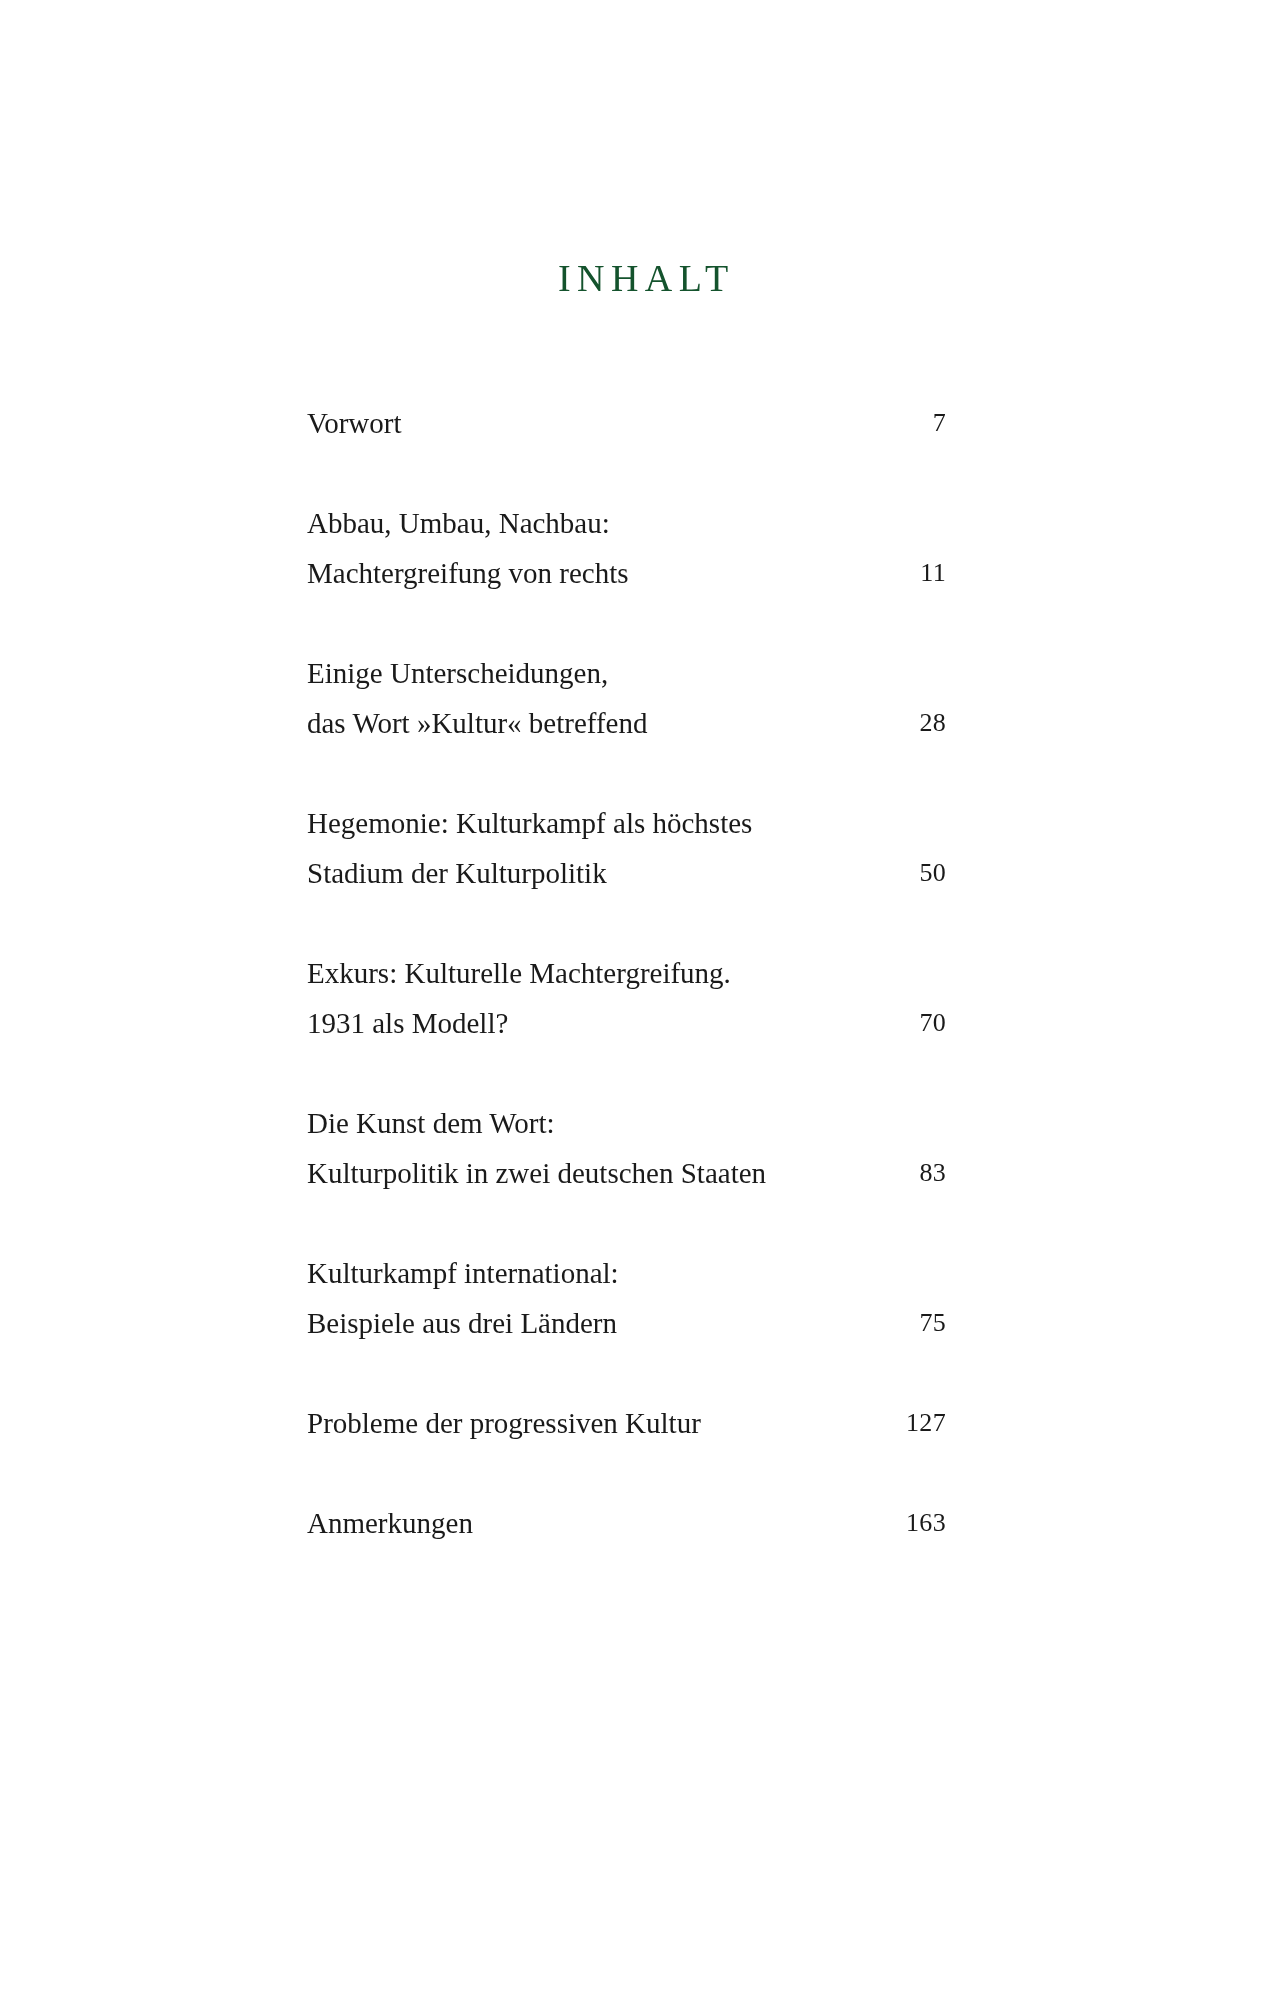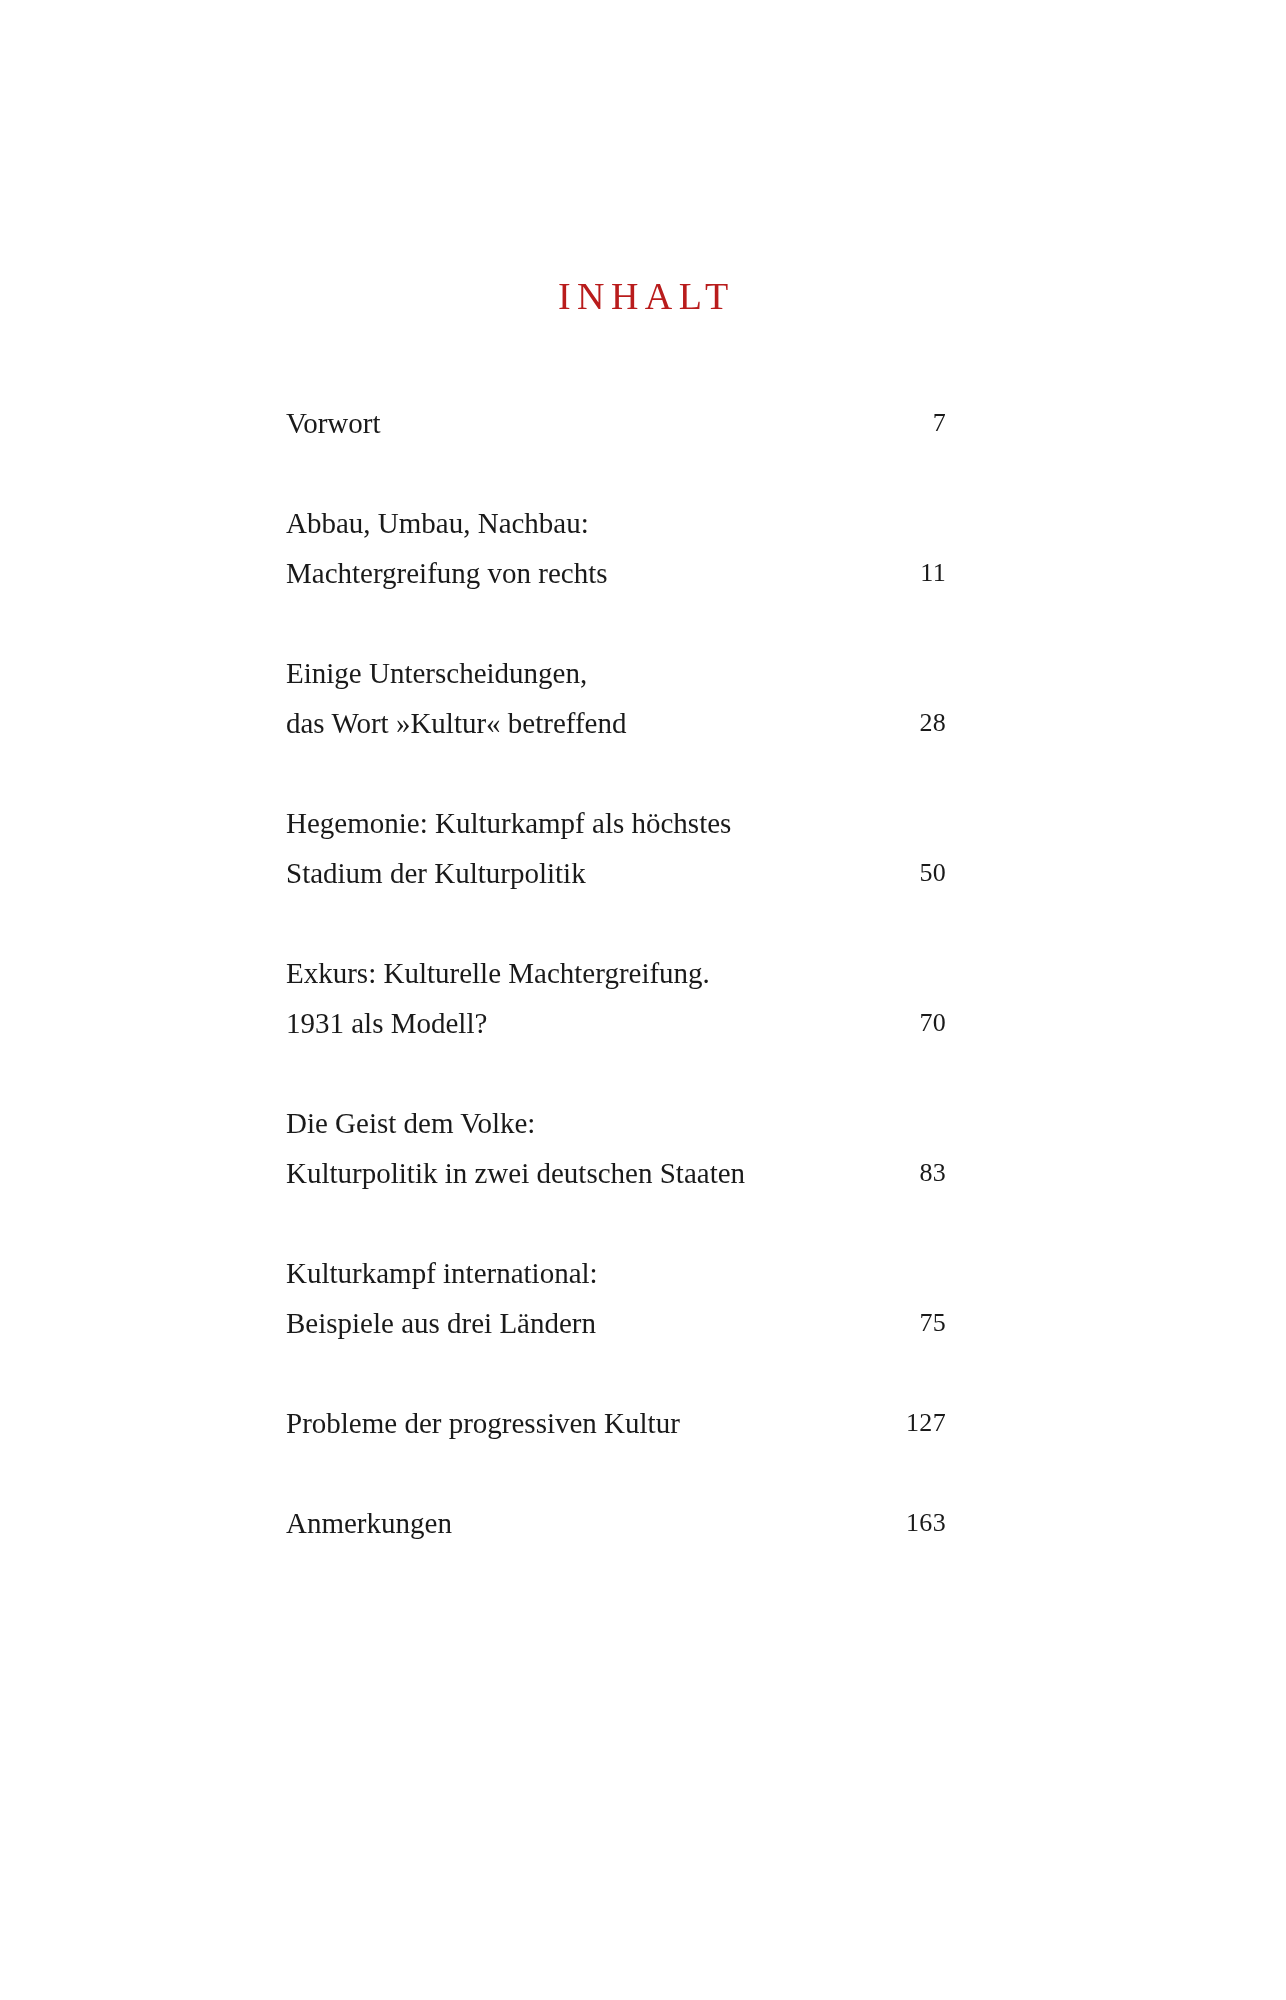--- a/index.html
+++ b/index.html
@@ -19,29 +19,29 @@
     font-family: "Liberation Serif", "DejaVu Serif", serif;
     color: #1a1a1a;
     -webkit-font-smoothing: antialiased;
   }
 
   
   #toc-title {
     position: absolute;
     left: 0;
     right: 0;
-    top: 252px;
+    top: 234px;
     text-align: center;
     font-size: 38px;
     line-height: 1;
     letter-spacing: 0.17em;
     
     text-indent: 0.17em;
     font-weight: 400;
-    color: #b91c1c;
+    color: #14532d;
   }
 
   
   #toc-list {
     position: absolute;
     left: 286px;
     top: 398px;
     width: 660px;       
   }
 
@@ -50,20 +50,21 @@
     margin-bottom: 50px;   
   }
   .toc-entry:last-child {
     margin-bottom: 0;
   }
 
   .toc-lines {
     font-size: 29px;
     line-height: 50px;
     white-space: nowrap;
+    margin-left: 21px;
   }
 
   .toc-line {
     display: block;
   }
 
   
   .toc-page {
     position: absolute;
     right: 0;
@@ -111,21 +112,21 @@
       </div>
       <div class="toc-entry">
         <div class="toc-lines">
           <span class="toc-line">Exkurs: Kulturelle Machtergreifung.</span>
           <span class="toc-line">1931 als Modell?</span>
         </div>
         <span class="toc-page">70</span>
       </div>
       <div class="toc-entry">
         <div class="toc-lines">
-          <span class="toc-line">Die Geist dem Volke:</span>
+          <span class="toc-line">Die Kunst dem Wort:</span>
           <span class="toc-line">Kulturpolitik in zwei deutschen Staaten</span>
         </div>
         <span class="toc-page">83</span>
       </div>
       <div class="toc-entry">
         <div class="toc-lines">
           <span class="toc-line">Kulturkampf international:</span>
           <span class="toc-line">Beispiele aus drei Ländern</span>
         </div>
         <span class="toc-page">75</span>

